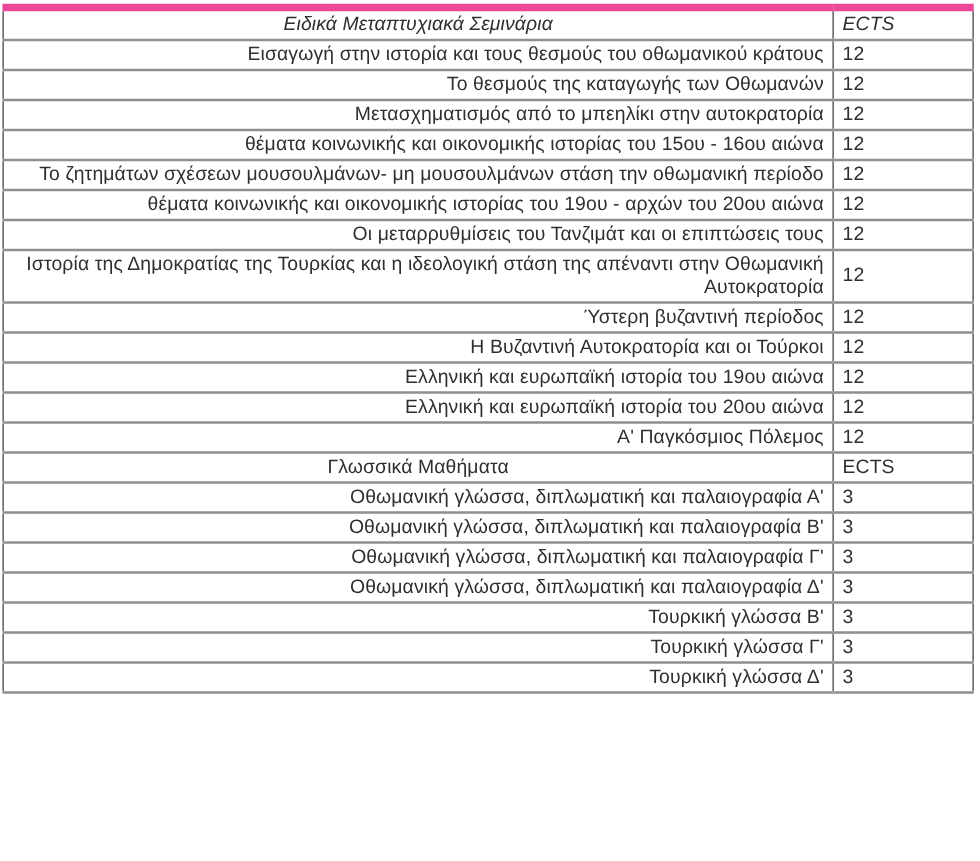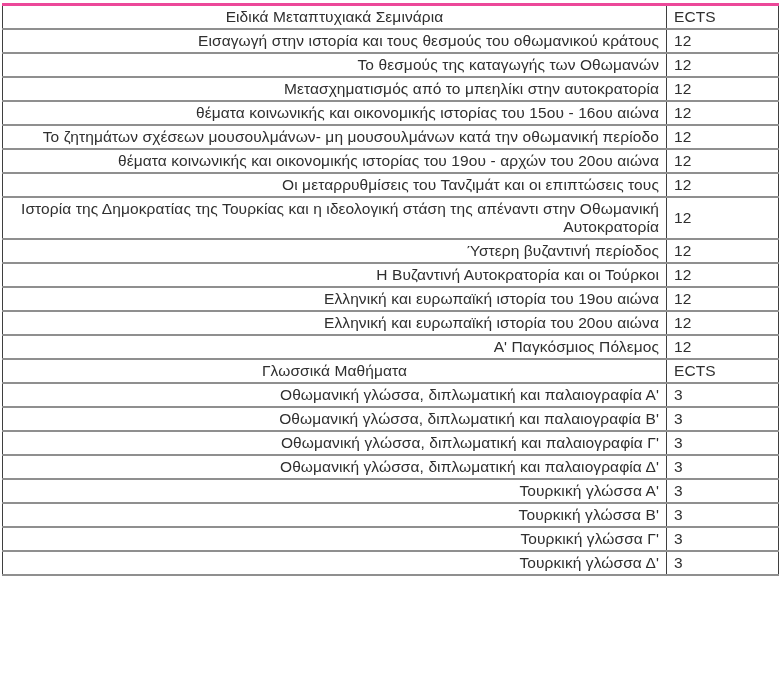--- a/index.html
+++ b/index.html
@@ -31,21 +31,21 @@
   table.curriculum td {
     border-left: 1px solid #3f3f3f;
     border-right: 1px solid #3f3f3f;
     border-top: 2px solid #8f8f8f;
     border-bottom: 2px solid #8f8f8f;
     padding: 2px 7px;
     vertical-align: middle;
     letter-spacing: 0.1px;
   }
   
-  table.curriculum tr:first-child td { border-top: 3px solid #ec4899; }
+  table.curriculum tr:first-child td { border-top: 6px solid #ec4899; font-style: italic; }
 
   td.name-cell  { text-align: right; }
   td.ects-cell  { padding-left: 2px; padding-right: 2px; }
   tr.section-header td.title-cell { text-align: center; }
   tr.section-header td { font-size: 15.5px; }
 </style>
 </head>
 <body>
 
 <div class="table-wrap">
@@ -76,21 +76,21 @@
   </tr>
 
   <tr class="course-row">
     <td class="name-cell">θέματα κοινωνικής και οικονομικής ιστορίας του 15ου - 16ου αιώνα</td>
     <td class="ects-cell">12</td>
   </tr>
 
 
 
   <tr class="course-row">
-    <td class="name-cell">Το ζητημάτων σχέσεων μουσουλμάνων- μη μουσουλμάνων κατά την οθωμανική περίοδο</td>
+    <td class="name-cell">Το ζητημάτων σχέσεων μουσουλμάνων- μη μουσουλμάνων στάση την οθωμανική περίοδο</td>
     <td class="ects-cell">12</td>
   </tr>
 
   <tr class="course-row">
     <td class="name-cell">θέματα κοινωνικής και οικονομικής ιστορίας του 19ου - αρχών του 20ου αιώνα</td>
     <td class="ects-cell">12</td>
   </tr>
 
   <tr class="course-row">
     <td class="name-cell">Οι μεταρρυθμίσεις του Τανζιμάτ και οι επιπτώσεις τους</td>
@@ -147,24 +147,20 @@
   <tr class="course-row">
     <td class="name-cell">Οθωμανική γλώσσα, διπλωματική και παλαιογραφία Γ'</td>
     <td class="ects-cell">3</td>
   </tr>
 
   <tr class="course-row">
     <td class="name-cell">Οθωμανική γλώσσα, διπλωματική και παλαιογραφία Δ'</td>
     <td class="ects-cell">3</td>
   </tr>
 
-  <tr class="course-row">
-    <td class="name-cell">Τουρκική γλώσσα Α'</td>
-    <td class="ects-cell">3</td>
-  </tr>
 
   <tr class="course-row">
     <td class="name-cell">Τουρκική γλώσσα Β'</td>
     <td class="ects-cell">3</td>
   </tr>
 
   <tr class="course-row">
     <td class="name-cell">Τουρκική γλώσσα Γ'</td>
     <td class="ects-cell">3</td>
   </tr>

